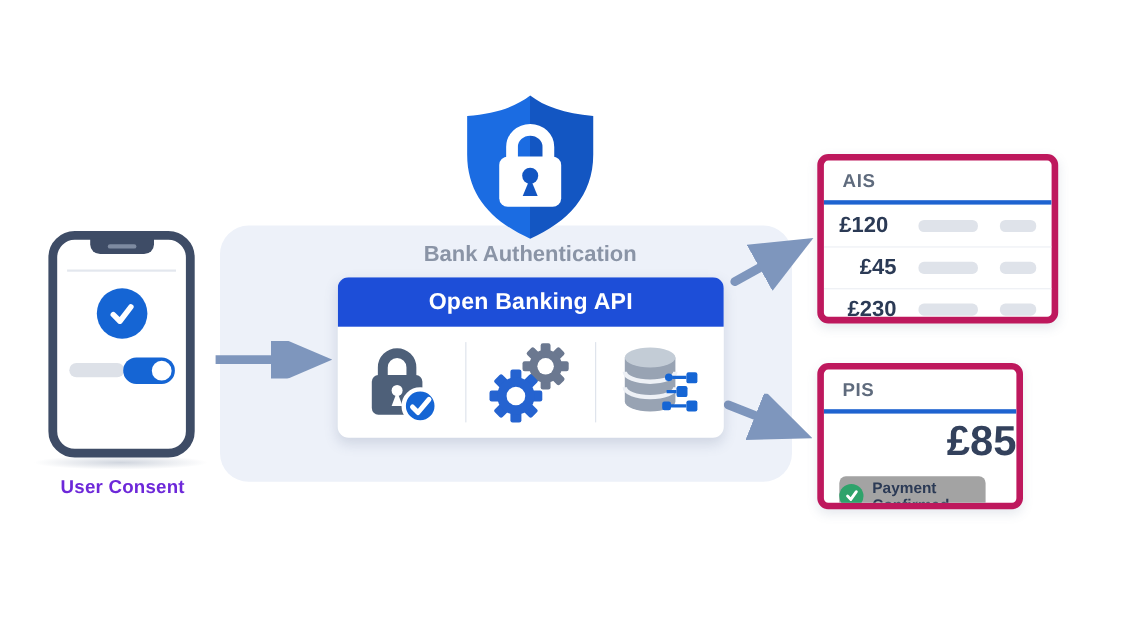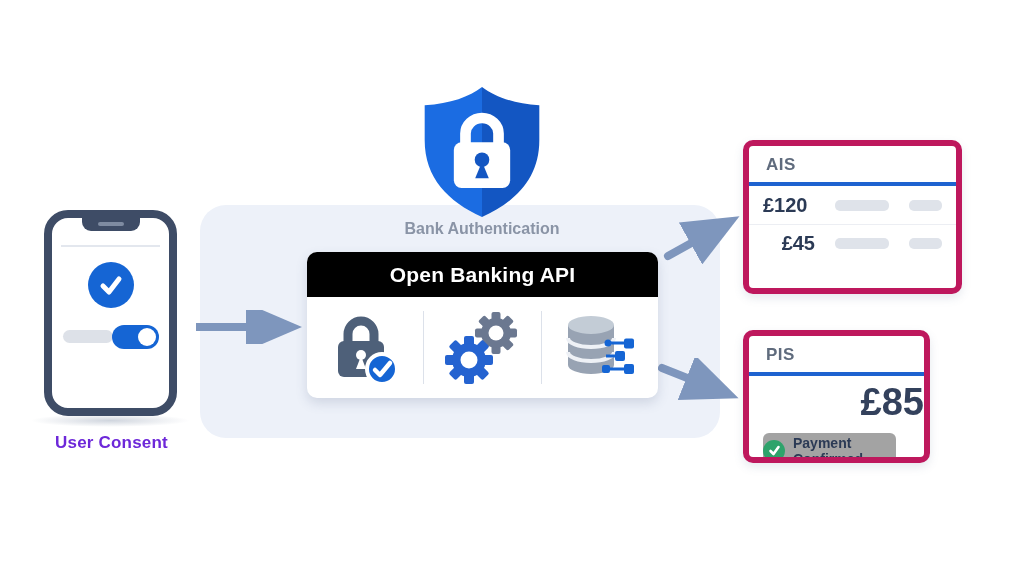--- a/index.html
+++ b/index.html
@@ -59,34 +59,34 @@
   .consent-label {
     left:24px; top:433px; width:175px;
     text-align:center; font-size:17px; font-weight:bold; color:#6d28d9;
     letter-spacing:.2px;
   }
 
   
   .shield { left:420px; top:84px; width:124px; height:136px; z-index:3; }
   .auth-label {
     left:362px; top:220px; width:240px;
-    text-align:center; font-size:16px; font-weight:bold; color:#8a94a6;
+    text-align:center; font-size:20px; font-weight:bold; color:#8a94a6;
     z-index:3;
   }
 
   
   .api-card {
     left:307px; top:252px; width:351px; height:146px;
     background:#ffffff; border-radius:10px;
     box-shadow:0 5px 12px rgba(70,90,130,.18);
     z-index:3; overflow:hidden;
     display:flex; flex-direction:column;
   }
   .api-header {
-    height:45px; background:#000000;
+    height:45px; background:#1d4ed8;
     display:flex; align-items:center; justify-content:center;
     color:#ffffff; font-size:21px; font-weight:bold; letter-spacing:.2px;
   }
   .api-body { flex:1; display:flex; align-items:stretch; }
   .api-cell { flex:1; display:flex; align-items:center; justify-content:center; }
   .api-divider { width:1px; background:#dce1ea; margin:14px 0; }
 
   
   .arrow { z-index:2; }
 
@@ -258,20 +258,25 @@
   <div class="ais-row">
     <span class="ais-amount">£120</span>
     <span class="ph-pill ph-long"></span>
     <span class="ph-pill ph-short"></span>
   </div>
   <div class="ais-row">
     <span class="ais-amount">£45</span>
     <span class="ph-pill ph-long"></span>
     <span class="ph-pill ph-short"></span>
   </div>
+  <div class="ais-row">
+    <span class="ais-amount">£230</span>
+    <span class="ph-pill ph-long"></span>
+    <span class="ph-pill ph-short"></span>
+  </div>
 </div>
 
 <div class="abs rcard pis-card">
   <div class="rcard-title">PIS</div>
   <div class="rcard-rule"></div>
   <div class="pis-amount">£85</div>
   <div class="pis-badge">
     <span class="badge-circle">
       <svg width="13" height="13" viewBox="0 0 13 13">
         <polyline points="2.5,7 5.5,10 10.5,3" fill="none" stroke="#ffffff" stroke-width="2.6" stroke-linecap="round" stroke-linejoin="round"></polyline>

